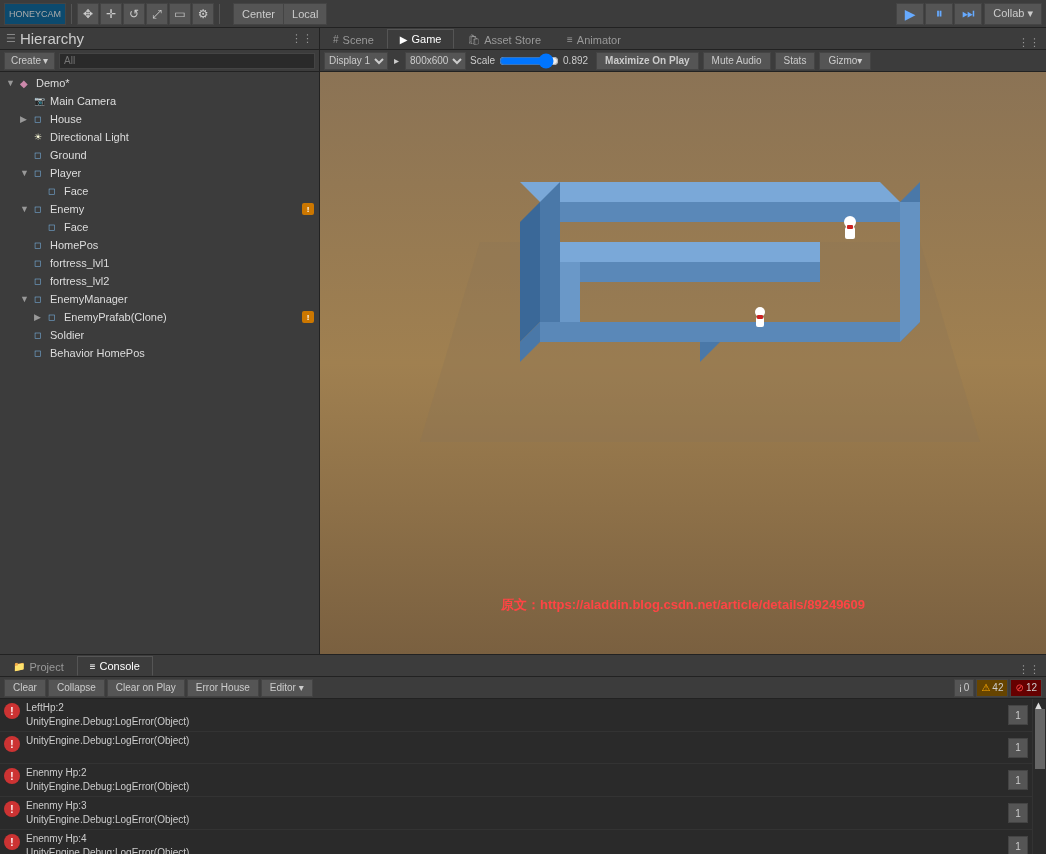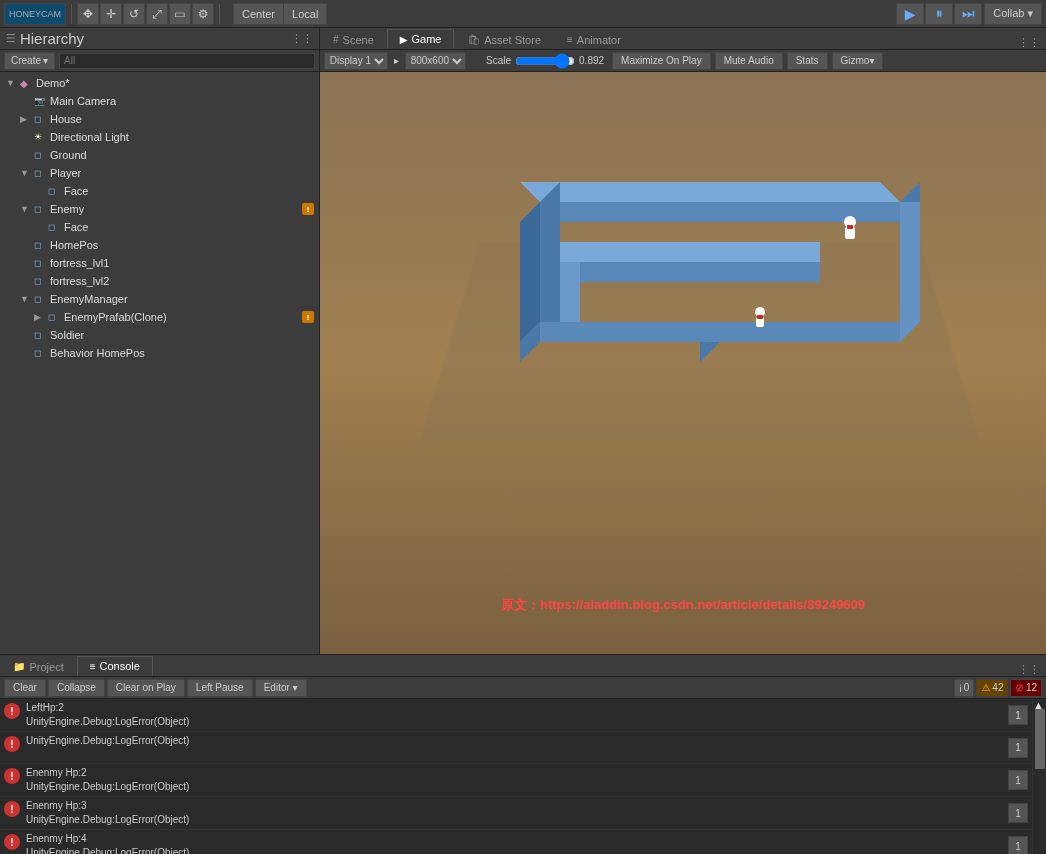--- a/index.html
+++ b/index.html
@@ -204,21 +204,20 @@
       gap: 4px;
       font-size: 10px;
       color: #ccc;
     }
     .game-select {
       background: #555;
       border: 1px solid #444;
       color: #ccc;
       font-size: 10px;
       height: 18px;
-      text-align: right;
     }
     .game-view {
       flex: 1;
       position: relative;
       overflow: hidden;
     }
     
     .game-canvas {
       width: 100%;
       height: 100%;
@@ -551,24 +550,24 @@
     </div>
 
     <div class="game-toolbar">
       <select class="game-select">
         <option>Display 1</option>
       </select>
       <span style="margin: 0 2px;">▸</span>
       <select class="game-select">
         <option>800x600</option>
       </select>
-      <span style="margin-left:16px;">Scale</span>
+      <span style="margin-left:0;">Scale</span>
       <input type="range" min="0" max="1" step="0.01" value="0.89" style="width: 60px; height: 12px;">
       <span>0.892</span>
-      <button class="bottom-btn" style="margin-left:4px;">
+      <button class="bottom-btn" style="margin-left:4px;font-weight:bold;">
         <span>Maximize On Play</span>
       </button>
       <button class="bottom-btn">
         <span>Mute Audio</span>
       </button>
       <button class="bottom-btn">
         <span>Stats</span>
       </button>
       <button class="bottom-btn">
         <span>Gizmo</span>
@@ -640,21 +639,21 @@
     <button class="bottom-btn">
       <span>Clear</span>
     </button>
     <button class="bottom-btn">
       <span>Collapse</span>
     </button>
     <button class="bottom-btn">
       <span>Clear on Play</span>
     </button>
     <button class="bottom-btn">
-      <span>Left Pause</span>
+      <span>Error House</span>
     </button>
     <button class="bottom-btn">
       <span>Editor ▾</span>
     </button>
     <div class="console-right-btns">
       <div class="console-badge">
         <span style="font-size:10px;">ℹ</span>
         <span>0</span>
       </div>
       <div class="console-badge badge-warn">

